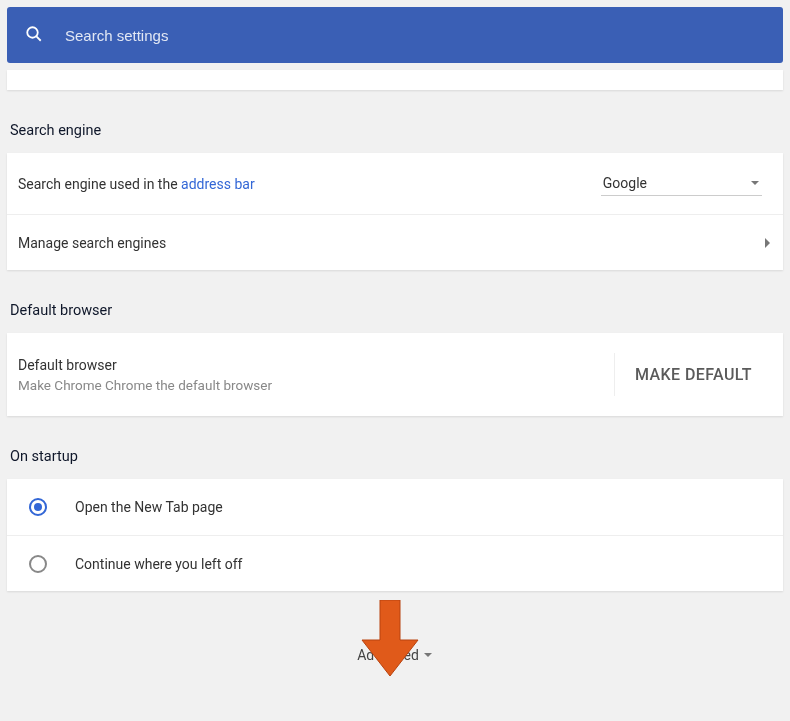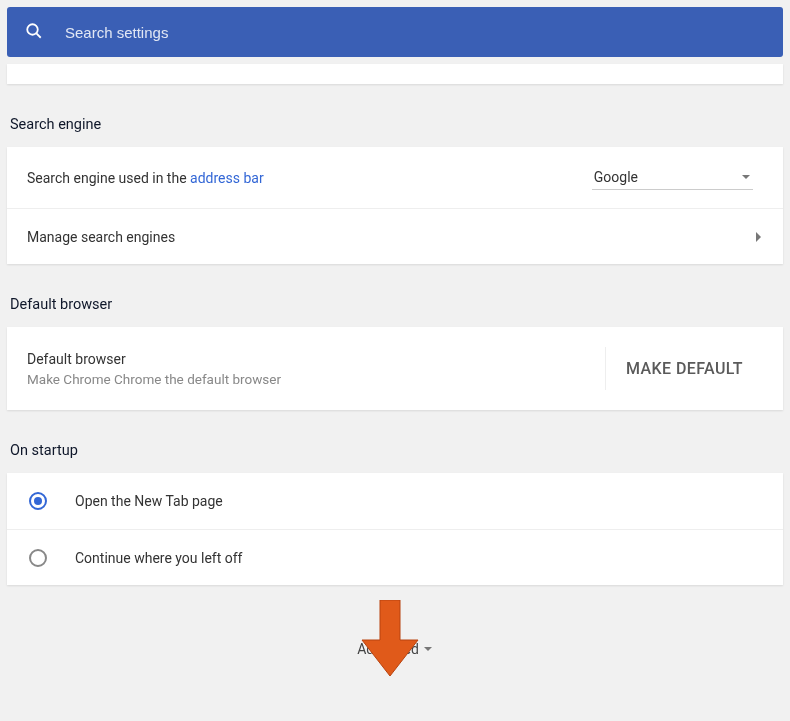--- a/index.html
+++ b/index.html
@@ -10,21 +10,21 @@
   height: 721px;
   overflow: hidden;
   position: relative;
   font-size: 14px;
   color: #333;
 }
 .searchbar {
   background: #3a5fb5;
   margin: 7px;
   border-radius: 3px;
-  height: 50px;
+  height: 56px;
   display: flex;
   align-items: center;
   padding: 0 18px;
 }
 .searchbar .icon { margin-right: 22px; }
 .searchbar input {
   background: transparent;
   border: none;
   outline: none;
   color: #fff;
@@ -39,21 +39,21 @@
 }
 .partial-card { height: 20px; border-top: none; }
 .section-title {
   color: #0f172a;
   font-size: 14.5px;
   margin: 32px 0 14px 10px;
 }
 .row {
   display: flex;
   align-items: center;
-  padding: 18px 20px;
+  padding: 18px 11px;
   min-height: 56px;
 }
 .row + .row { border-top: 1px solid #eee; }
 .row .label { flex: 1; color: #333; }
 .row .sub { color: #888; font-size: 13.5px; margin-top: 4px; }
 .link { color: #3367d6; }
 .select-wrap {
   display: flex;
   align-items: center;
   gap: 103px;

